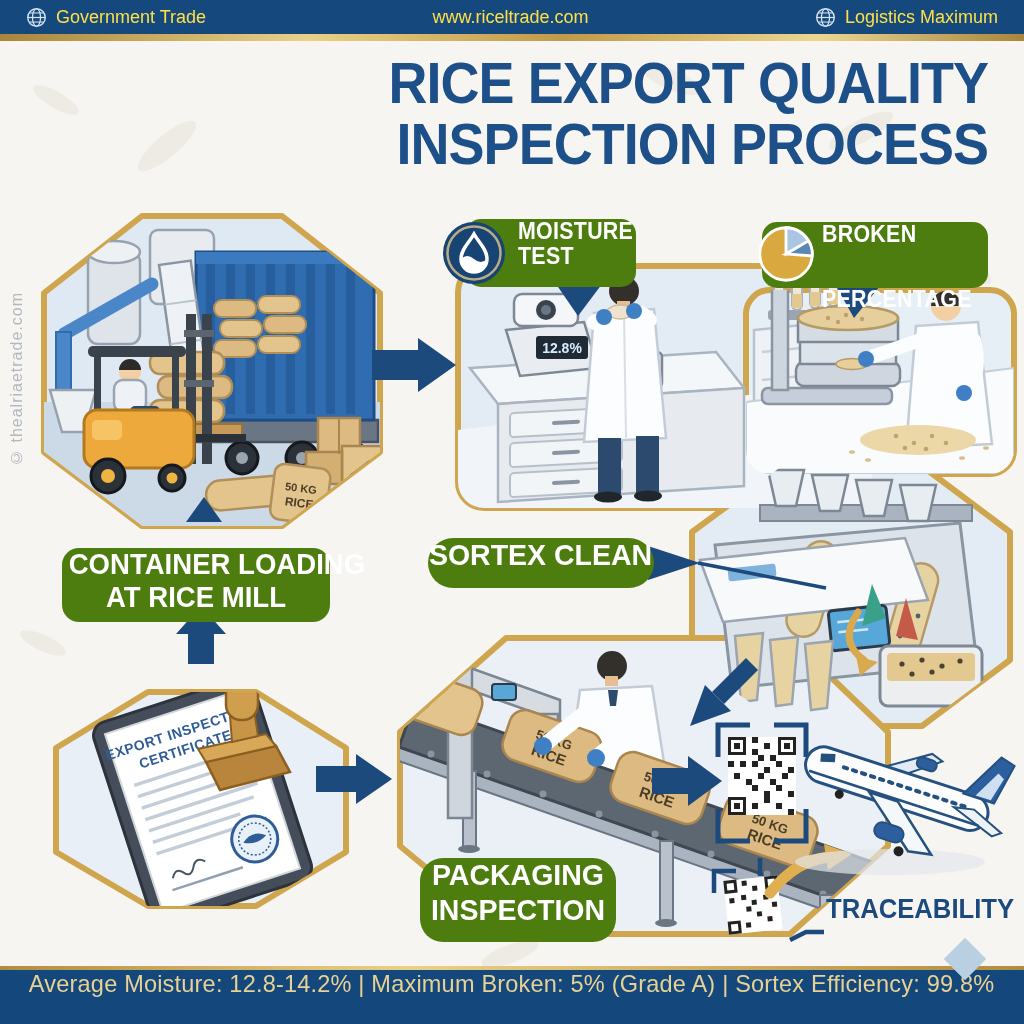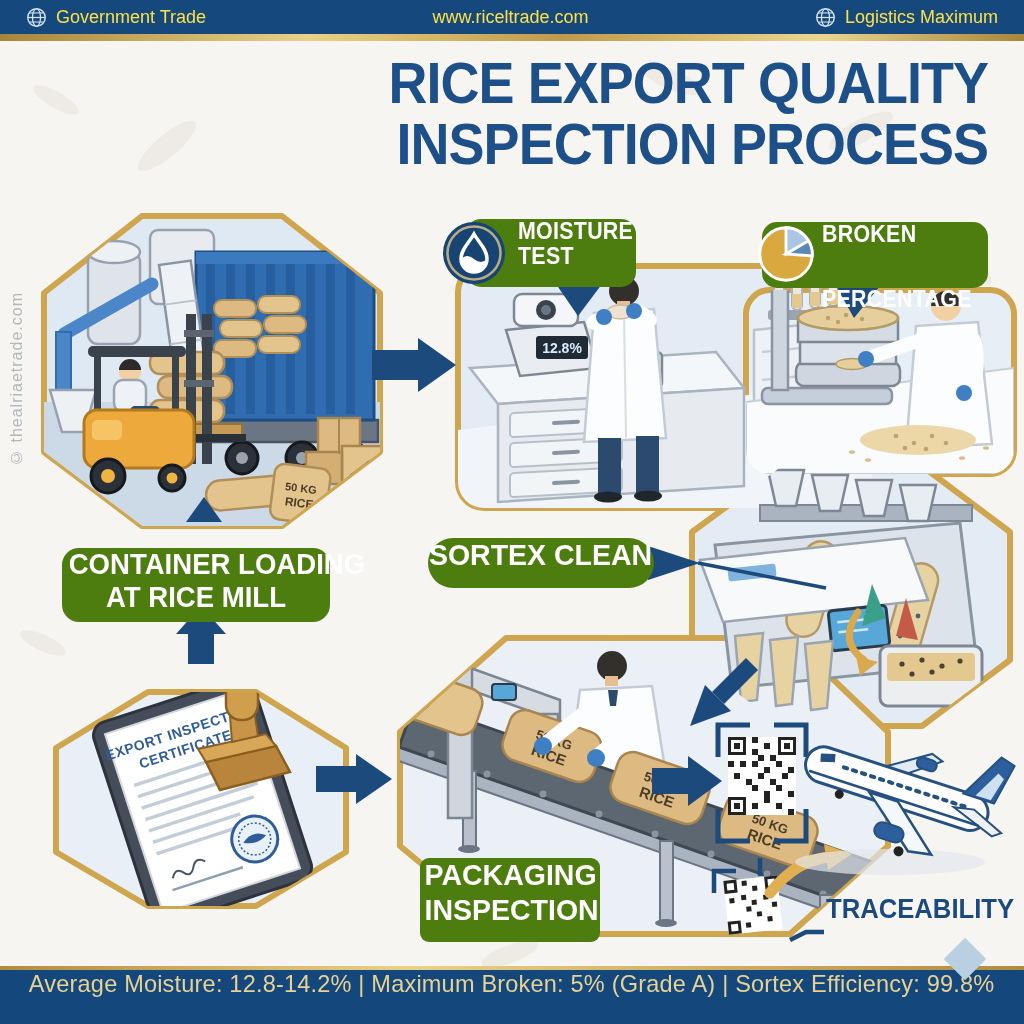--- a/index.html
+++ b/index.html
@@ -28,21 +28,21 @@
   
   .bubble{position:absolute;background:#4d7c0f;border-radius:15px;color:#fff;font-weight:700;
           box-sizing:border-box;display:flex;flex-direction:column;justify-content:flex-start;z-index:3;}
   .bl{font-size:23px;line-height:1.1;transform:scaleX(.93);transform-origin:left center;white-space:nowrap;letter-spacing:.3px;}
   .cl{font-size:29px;line-height:1.15;text-align:center;transform:scaleX(.95);white-space:nowrap;}
   #bub-moisture{left:466px;top:219px;width:170px;height:68px;padding-left:52px;}
   #bub-broken{left:762px;top:222px;width:226px;height:66px;padding-left:60px;gap:40px;}
   #lbl-container{left:62px;top:520px;width:268px;height:74px;border-radius:17px;margin-top:28px;}
   #lbl-sortex{left:428px;top:538px;width:226px;height:50px;border-radius:26px;align-items:center;}
   #lbl-sortex .cl{font-size:30px;}
-  #lbl-packaging{left:420px;top:858px;width:180px;height:84px;border-radius:9px;}
+  #lbl-packaging{left:420px;top:858px;width:196px;height:84px;border-radius:23px;}
   #lbl-packaging .cl{font-size:30px;}
   .icnbox{z-index:4;}
   .trace{left:826px;top:894px;color:#1b4a7e;font-weight:800;font-size:27px;z-index:3;
          transform:scaleX(.95);transform-origin:left;}
   
   .grain{position:absolute;background:#edebe4;border-radius:50%;z-index:0;}
   .diamond{left:950px;top:944px;width:30px;height:30px;background:#b9cfe2;transform:rotate(45deg);z-index:4;}
   svg text{font-family:"Liberation Sans",sans-serif;}
   #artwork{left:0;top:0;z-index:1;}
 </style>

